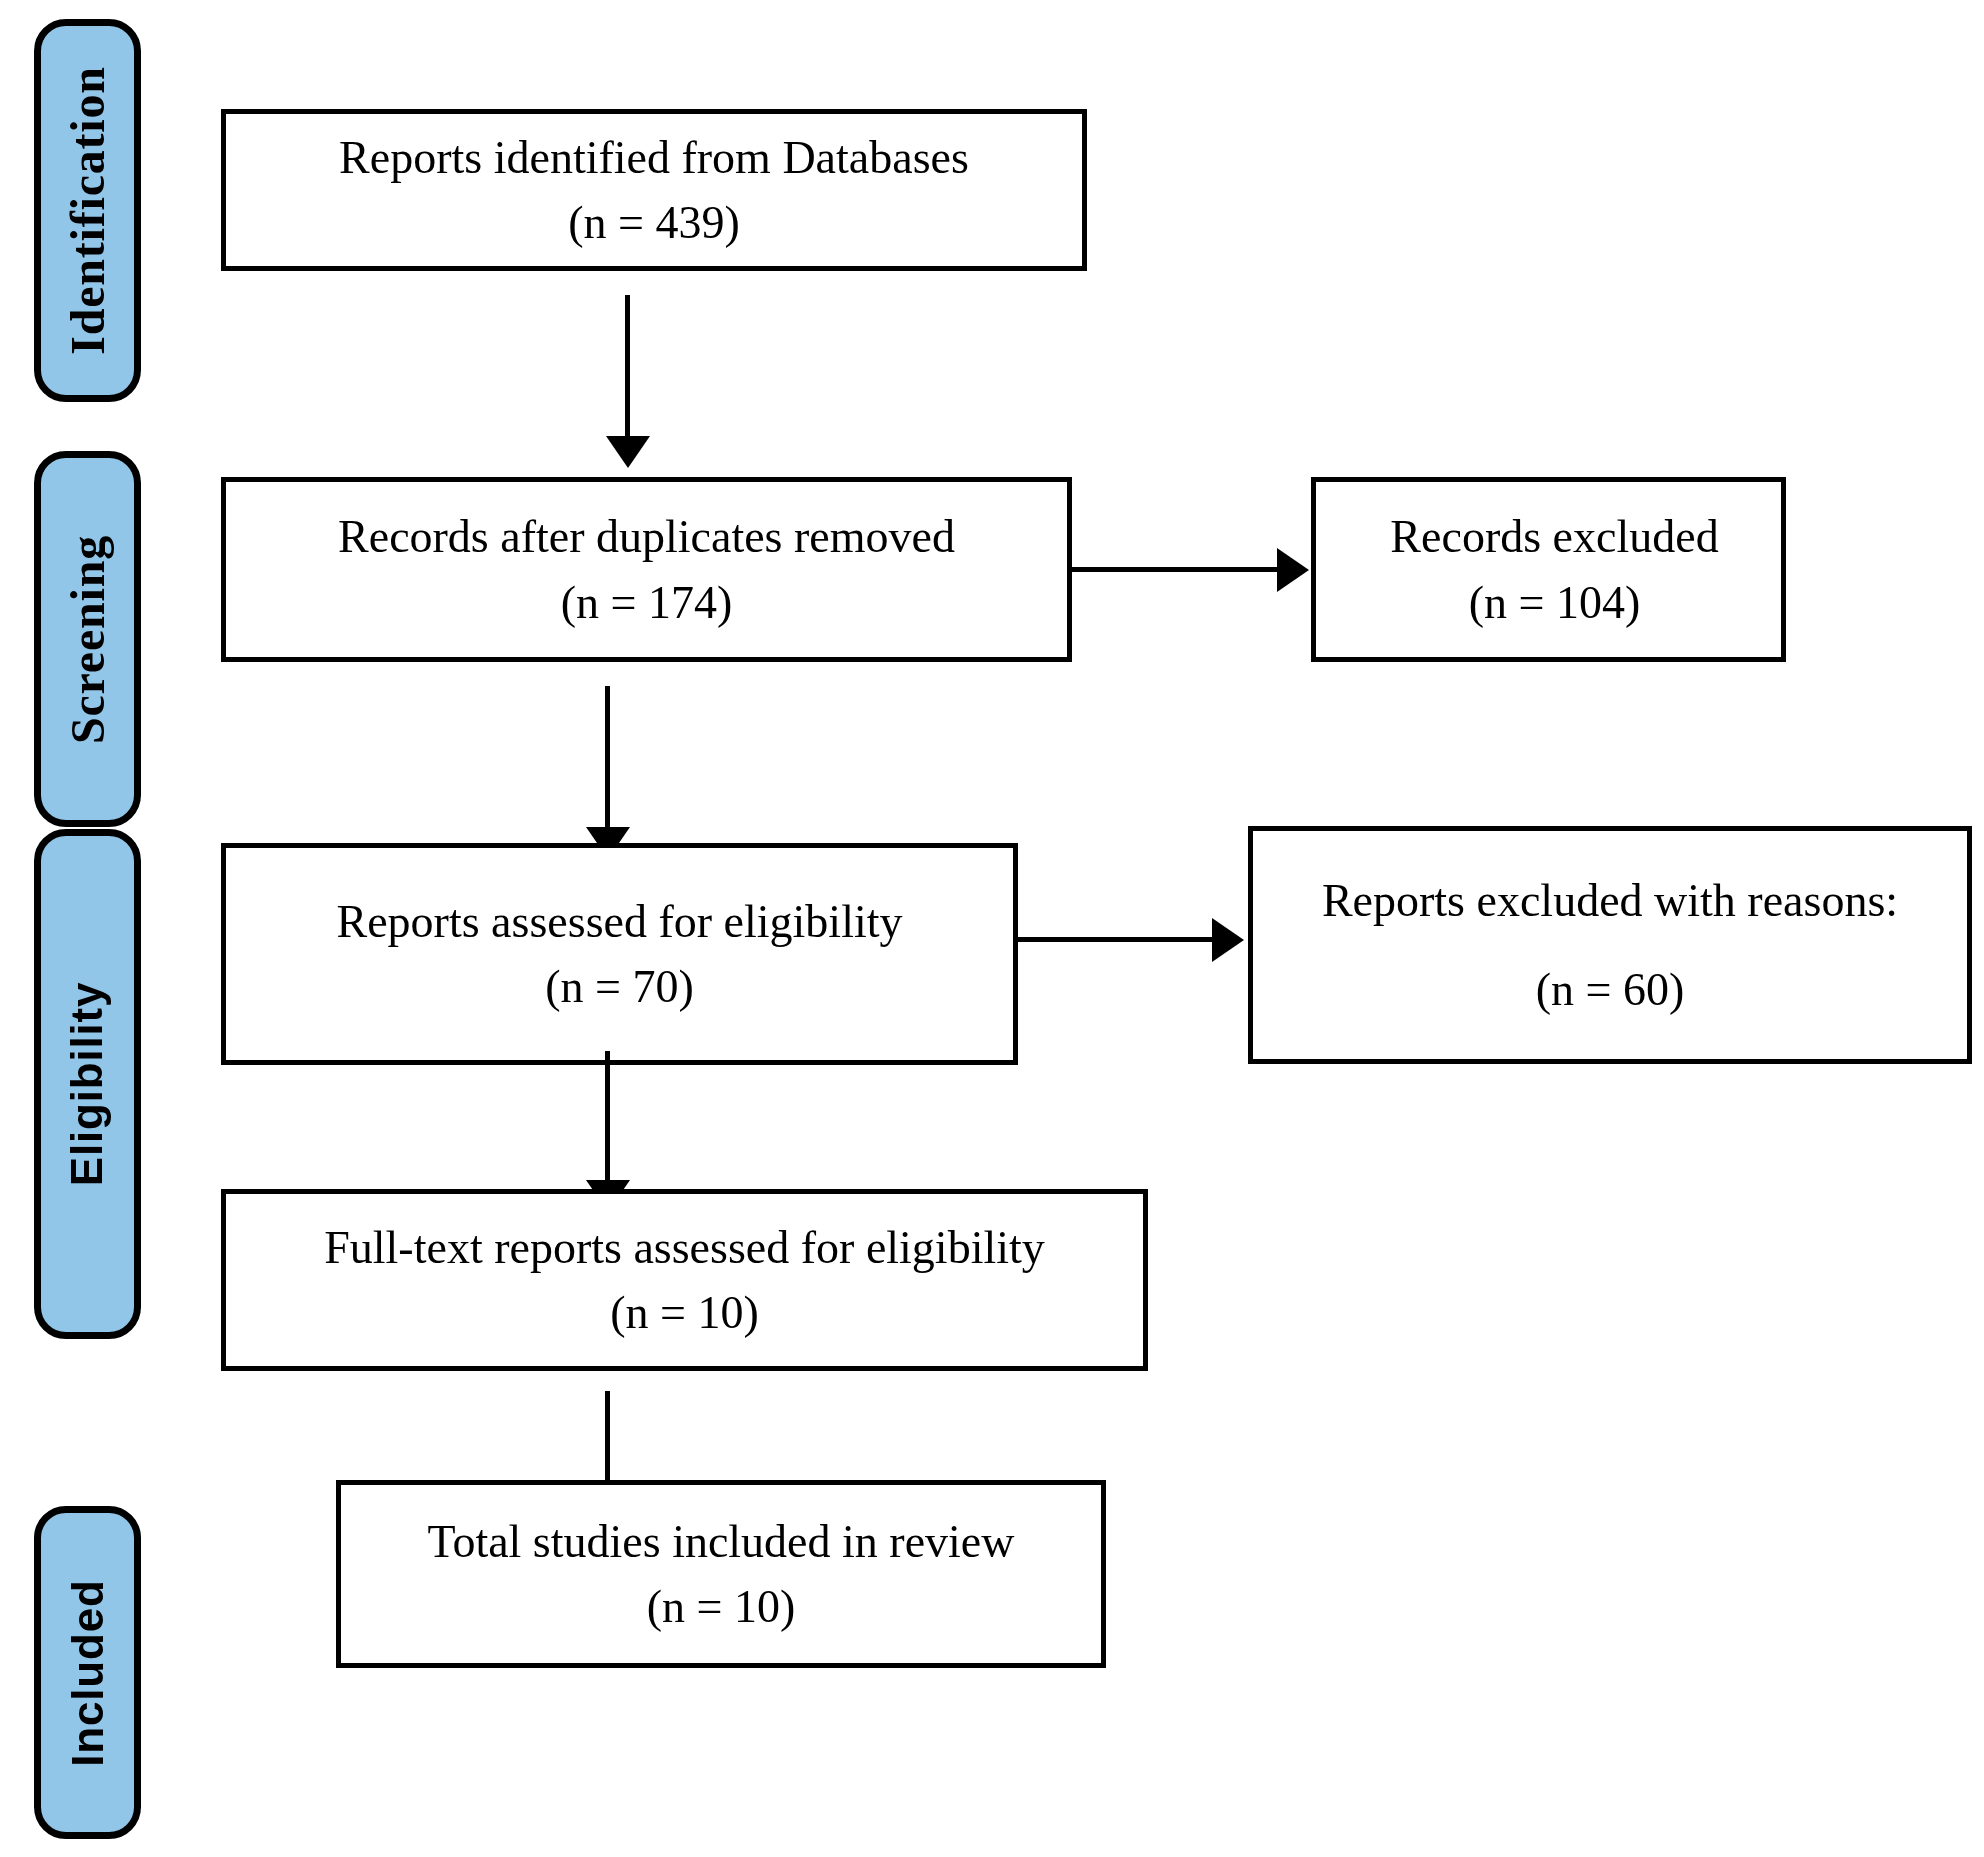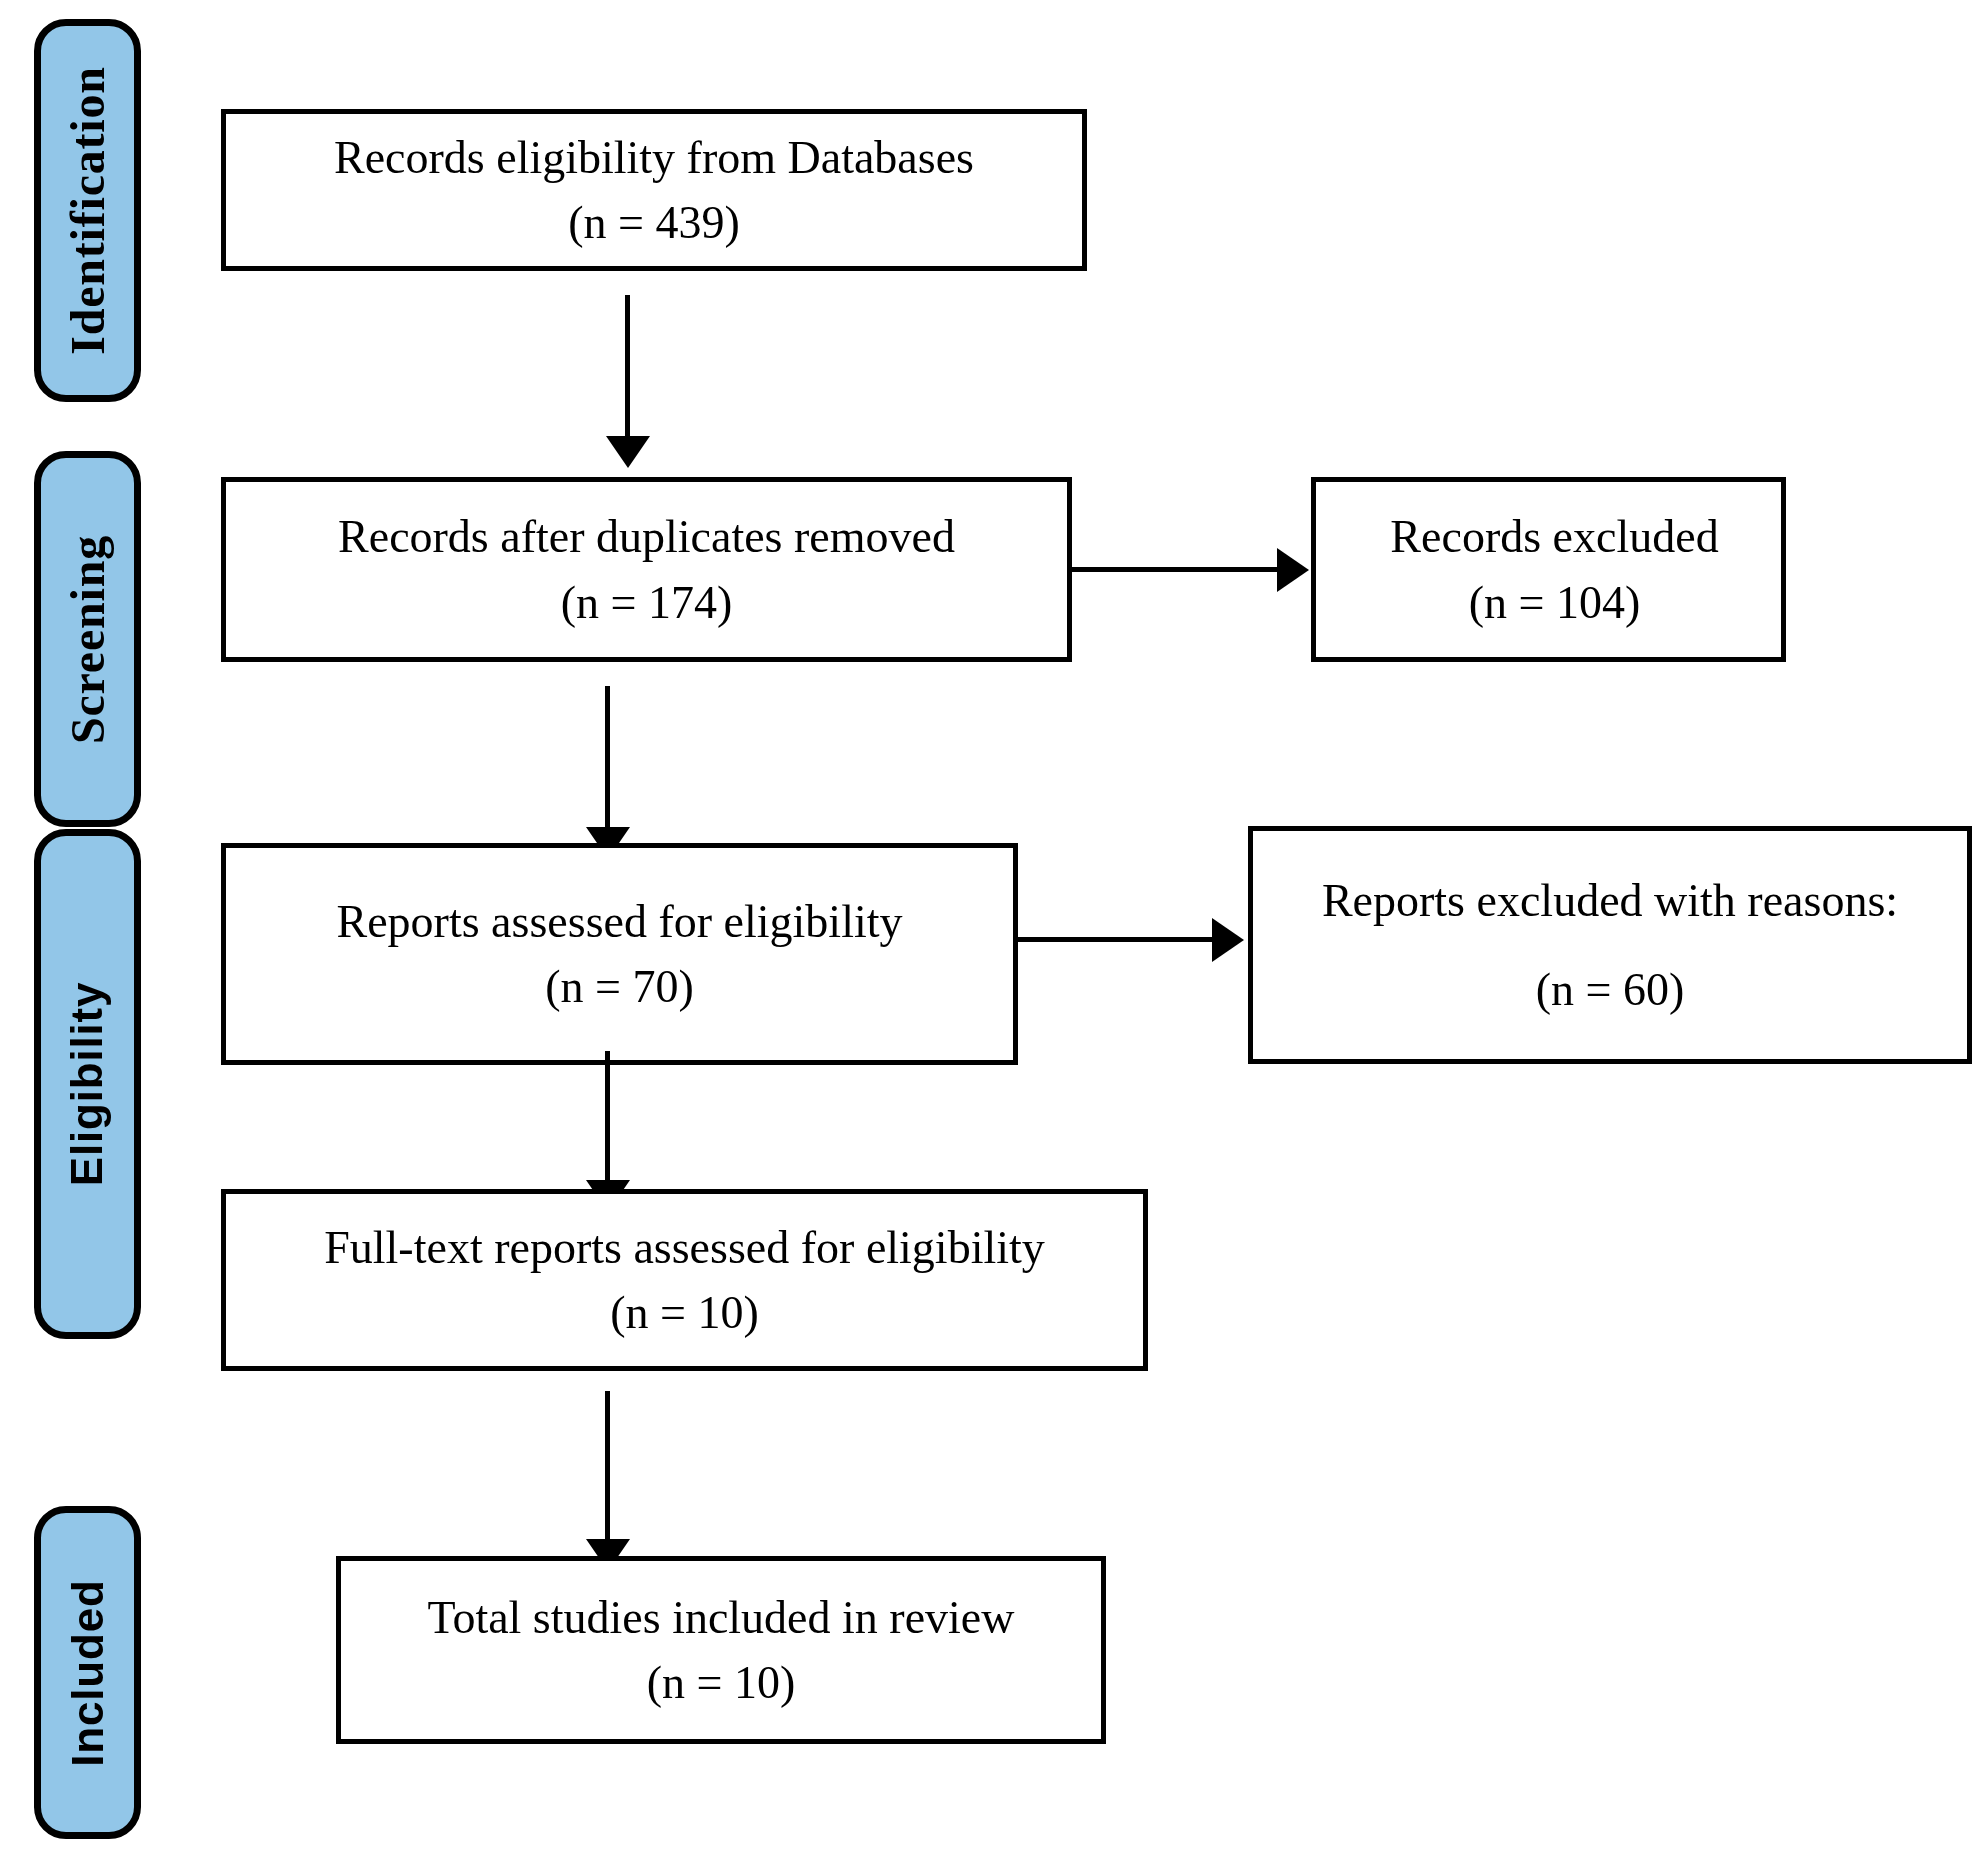--- a/index.html
+++ b/index.html
@@ -117,21 +117,21 @@
 
   <div class="stage-bar stage-sans" style="left:34px; top:829px; width:107px; height:510px;">
     <span class="stage-text">Eligibility</span>
   </div>
 
   <div class="stage-bar stage-sans" style="left:34px; top:1506px; width:107px; height:333px;">
     <span class="stage-text">Included</span>
   </div>
 
   <div class="flow-box" style="left:221px; top:109px; width:866px; height:162px;">
-    <span class="line">Records eligibility from Databases</span>
+    <span class="line">Reports identified from Databases</span>
     <span class="line">(n = 439)</span>
   </div>
 
   <div class="arrow-v" style="left:625px; top:295px; height:142px;"></div>
 
   <div class="flow-box" style="left:221px; top:477px; width:851px; height:185px;">
     <span class="line">Records after duplicates removed</span>
     <span class="line">(n = 174)</span>
   </div>
 
@@ -158,19 +158,19 @@
 
   <div class="arrow-v" style="left:605px; top:1051px; height:130px;"></div>
 
   <div class="flow-box" style="left:221px; top:1189px; width:927px; height:182px;">
     <span class="line">Full-text reports assessed for eligibility</span>
     <span class="line">(n = 10)</span>
   </div>
 
   <div class="arrow-v" style="left:605px; top:1391px; height:149px;"></div>
 
-  <div class="flow-box" style="left:336px; top:1556px; width:770px; height:188px;">
+  <div class="flow-box" style="left:336px; top:1480px; width:770px; height:188px;">
     <span class="line">Total studies included in review</span>
     <span class="line">(n = 10)</span>
   </div>
 
 </div>
 
 
 </body></html>

